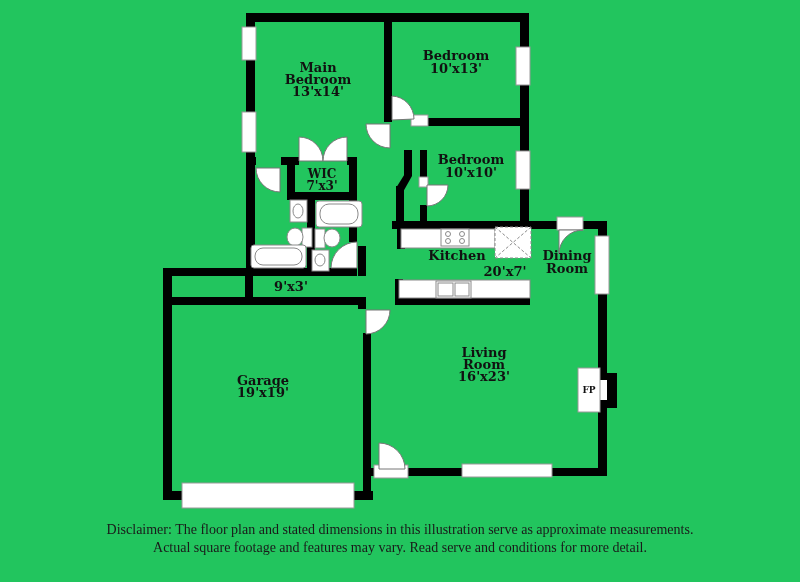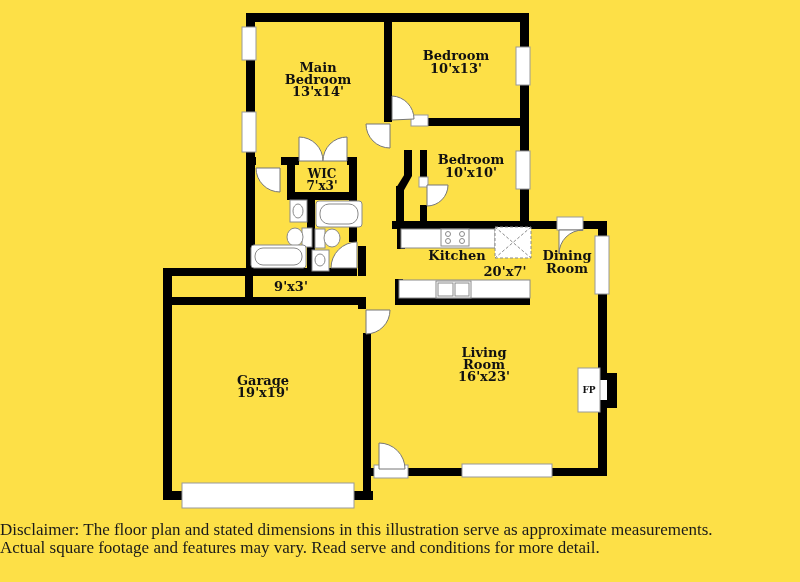--- a/index.html
+++ b/index.html
@@ -1,21 +1,21 @@
 <!DOCTYPE html>
 <html><head>
 <meta charset="utf-8">
 <style>
   html,body{margin:0;padding:0;background:#ffffff;}
-  #canvas{position:relative;width:800px;height:582px;background:#fde047;overflow:hidden;
+  #canvas{position:relative;width:800px;height:582px;background:#22c55e;overflow:hidden;
           font-family:"DejaVu Serif", serif;}
   svg text{font-family:"DejaVu Serif", serif;font-weight:bold;fill:#111111;}
   svg text.dim{font-weight:bold;}
-  .disclaimer{position:absolute;left:0;top:521px;width:800px;
-              font-family:"Liberation Serif", serif;color:#1a1a1a;font-size:17px;line-height:18px;}
+  .disclaimer{position:absolute;left:0;top:521px;width:800px;text-align:center;
+              font-family:"Liberation Serif", serif;color:#1a1a1a;font-size:14px;line-height:18px;}
 </style>
 </head>
 <body>
 
 <div id="canvas">
 <svg width="800" height="582" viewBox="0 0 800 582">
 
   <g fill="#000000" stroke="none">
     <rect x="246" y="13" width="283" height="9"></rect>
     <rect x="246" y="13" width="9" height="263"></rect>

